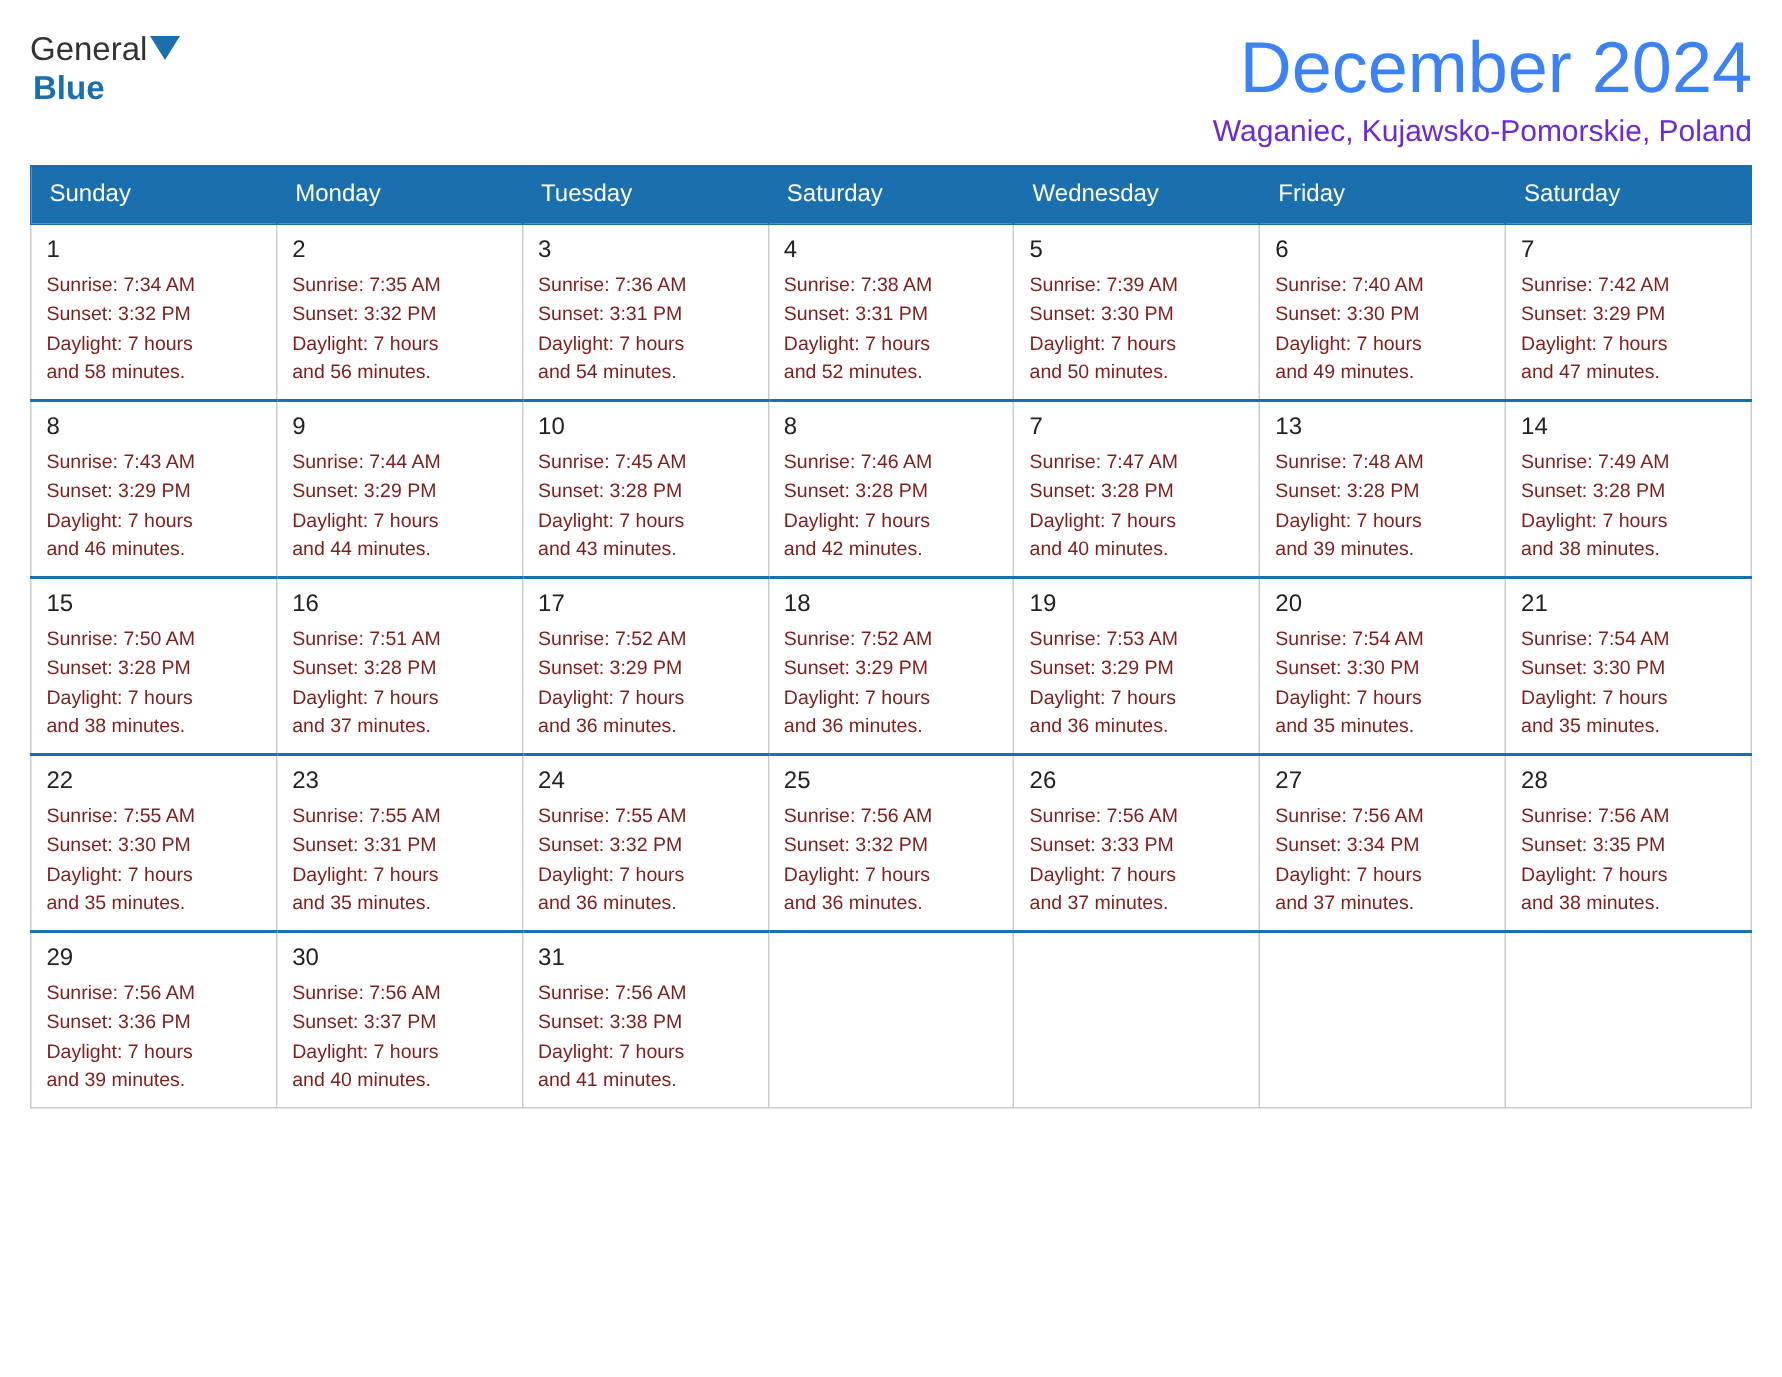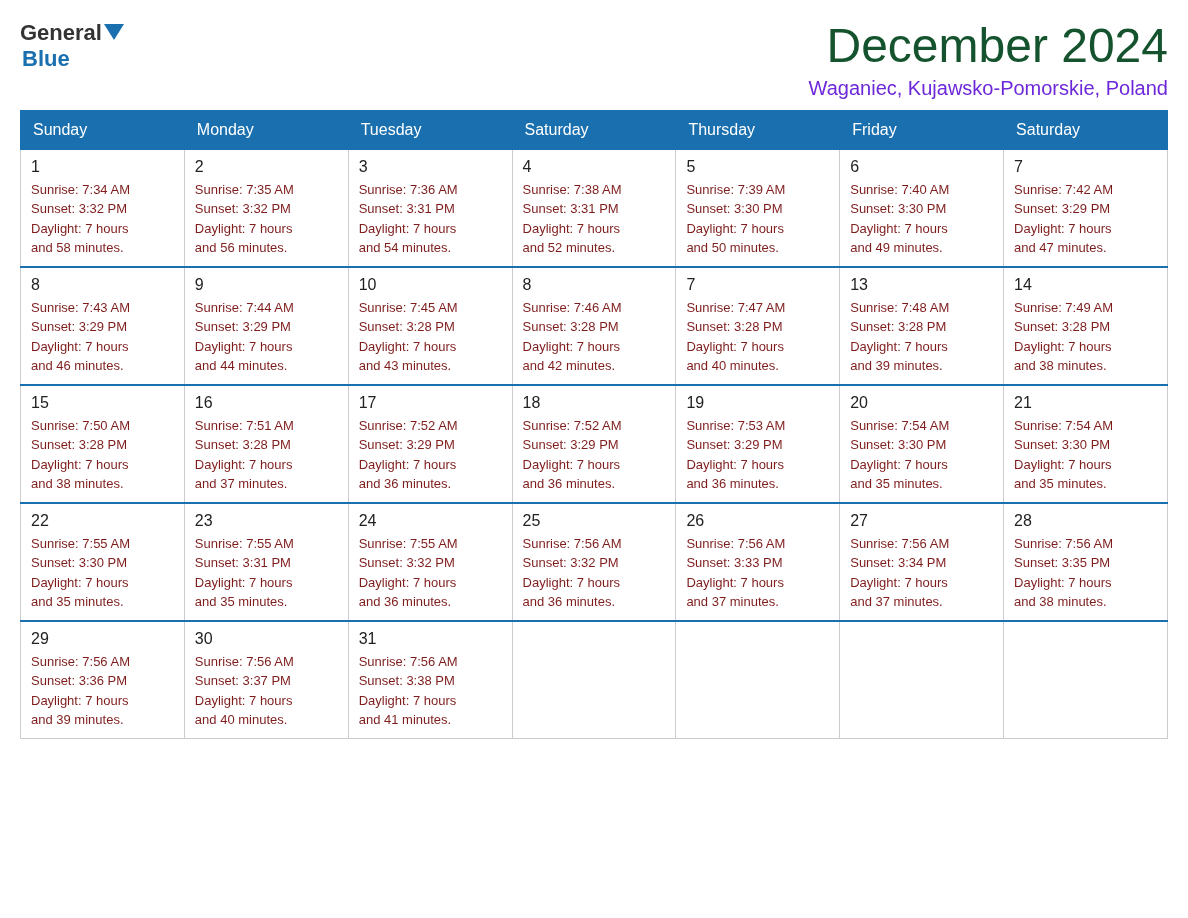--- a/index.html
+++ b/index.html
@@ -15,21 +15,21 @@
       justify-content: space-between;
       align-items: flex-start;
       margin-bottom: 10px;
     }
     .title-block {
       text-align: right;
     }
     .month-title {
       font-size: 48px;
       font-weight: normal;
-      color: #14532d;
+      color: #3b82f6;
       line-height: 1.1;
     }
     .location-title {
       font-size: 20px;
       color: #6d28d9;
       margin-top: 4px;
     }
     .calendar-table {
       width: 100%;
       border-collapse: collapse;
@@ -101,41 +101,41 @@
       vertical-align: middle;
       margin-top: -2px;
     }
   </style>
 </head>
 <body>
 
 <div class="header">
   <div class="logo-wrapper">
     <div class="logo-line1">
-      <span style="font-size:22px;font-weight:bold;color:#333;">General</span>
+      <span style="font-size:22px;font-weight:normal;color:#333;">General</span>
       <span class="logo-arrow"></span>
     </div>
     <div class="logo-line2">
       <span style="font-size:22px;font-weight:bold;color:#1a6faf;margin-left:2px;">Blue</span>
     </div>
   </div>
   <div class="title-block">
     <div class="month-title">December 2024</div>
     <div class="location-title">Waganiec, Kujawsko-Pomorskie, Poland</div>
   </div>
 </div>
 
 <table class="calendar-table">
   <thead>
     <tr>
     <th>Sunday</th>
         <th>Monday</th>
         <th>Tuesday</th>
         <th>Saturday</th>
-        <th>Thursday</th>
+        <th>Wednesday</th>
         <th>Friday</th>
         <th>Saturday</th>
       </tr>
   </thead>
   <tbody id="calendar-body">
   <tr>
         <td>
         <span class="day-number">1</span>
         <span class="day-info">Sunrise: 7:34 AM<br>Sunset: 3:32 PM<br>Daylight: 7 hours<br>and 58 minutes.</span>
       </td>

